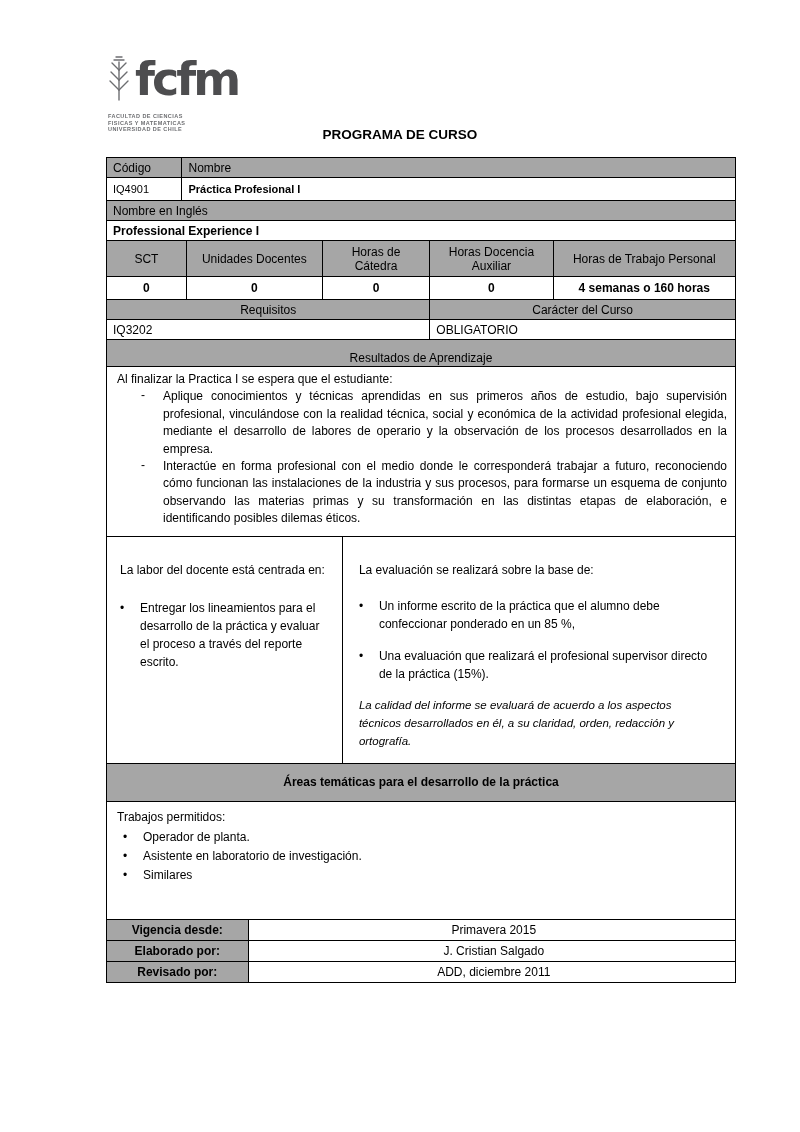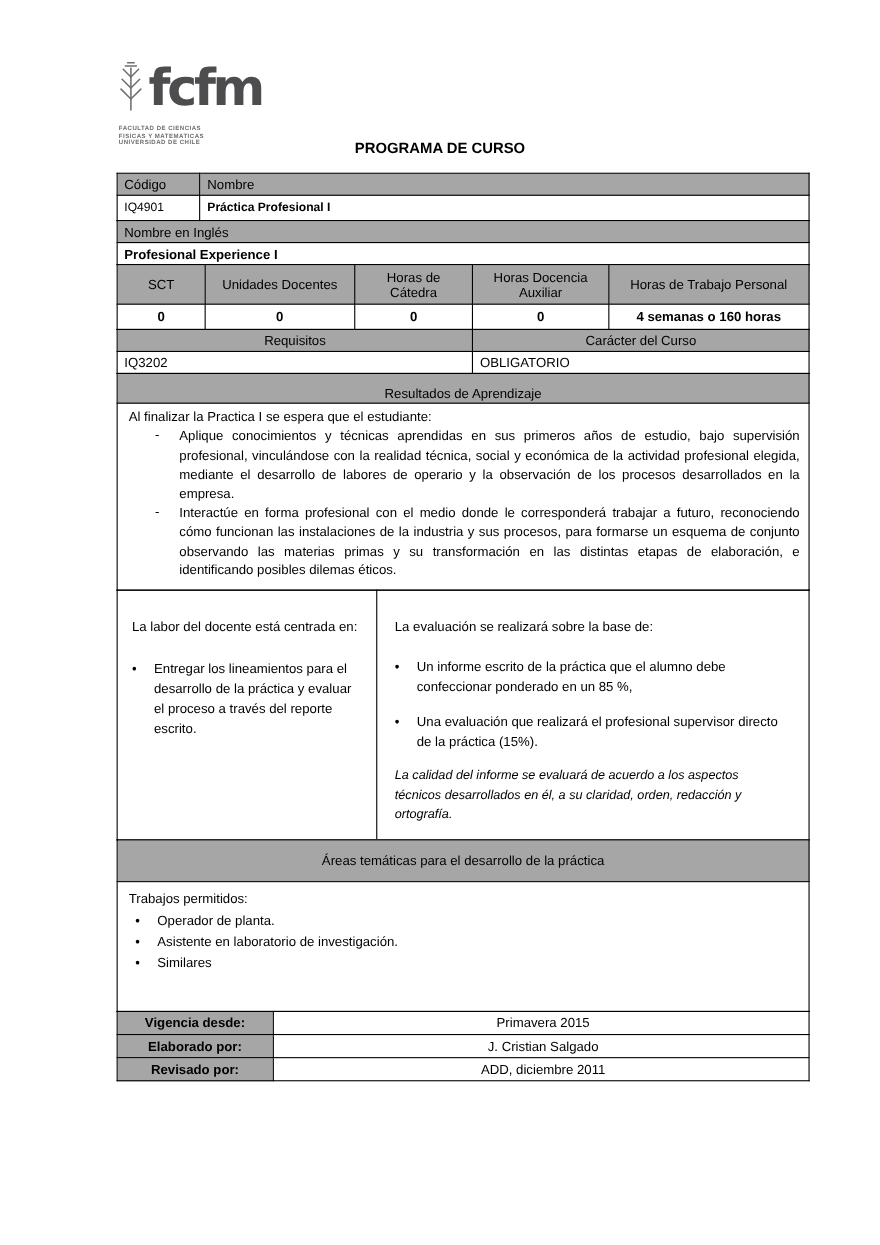--- a/index.html
+++ b/index.html
@@ -58,21 +58,21 @@
   .met-cell .intro { margin-bottom:20px; }
   .eval-cell { vertical-align:top; padding:24px 20px 12px 16px; line-height:1.55; }
   .eval-cell .intro { margin-bottom:18px; }
   .bullet-item { display:flex; margin-bottom:14px; }
   .bullet-item .marker { flex:none; width:20px; }
   .bullet-item .marker::before { content:"\2022"; }
   .bullet-item p { flex:1; line-height:1.5; }
   .eval-note { font-style:italic; font-size:11.5px; line-height:1.55; margin-top:14px; }
 
   
-  .areas-cell { text-align:center; }
+  .areas-cell { text-align:center;font-weight:bold; }
   .jobs-cell { vertical-align:top; padding:6px 8px 34px 10px; line-height:1.5; }
   .jobs-cell .intro { margin-bottom:2px; }
   .job-item { display:flex; margin-left:6px; }
   .job-item .marker { flex:none; width:20px; }
   .job-item .marker::before { content:"\2022"; }
   .job-item p { flex:1; line-height:1.6; }
 
   
   .ft-label { text-align:center; font-weight:bold; }
   .ft-value { padding-left:10px; }
@@ -128,21 +128,21 @@
         </tr>
       </tbody>
     </table>
 
     <table>
       <tbody>
         <tr class="h20">
           <td class="gray">Nombre en Inglés</td>
         </tr>
         <tr class="h20">
-          <td class="bold">Profesional  Experience I</td>
+          <td class="bold">Professional  Experience I</td>
         </tr>
       </tbody>
     </table>
 
     <table>
       <colgroup>
         <col style="width:12.7%">
           <col style="width:21.6%">
           <col style="width:17.1%">
           <col style="width:19.6%">

